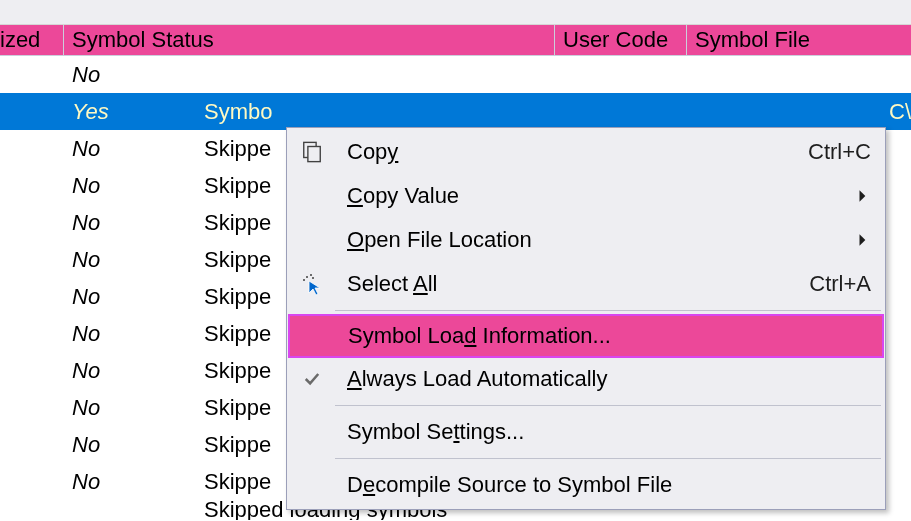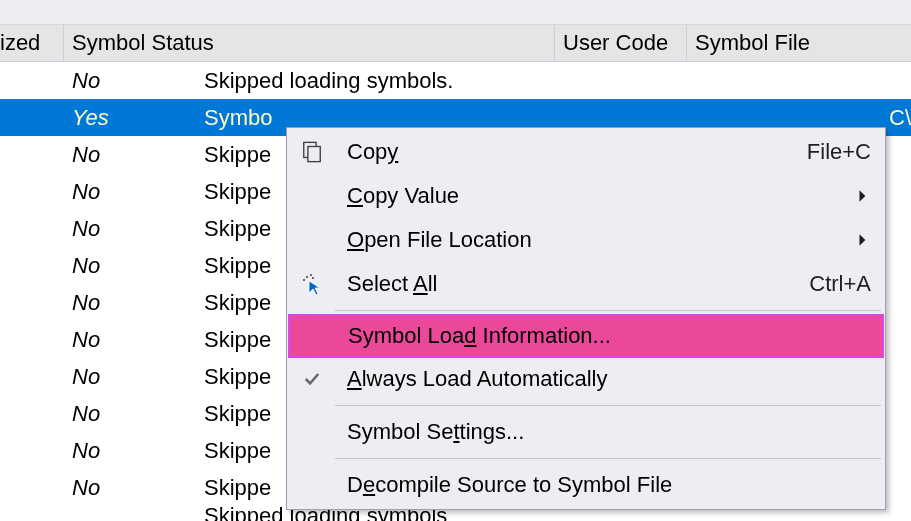--- a/index.html
+++ b/index.html
@@ -13,24 +13,24 @@
     overflow: hidden;
     position: relative;
   }
   .top-bar {
     height: 25px;
     background: #eeeef2;
     border-bottom: 1px solid #d6d6d6;
   }
   .header-row {
     display: flex;
-    height: 37px;
+    height: 31px;
     align-items: center;
     border-bottom: 1px solid #cccedb;
-    background: #e5e5e5;
+    background: #ec4899;
     font-weight: 400;
   }
   .header-cell {
     height: 100%;
     display: flex;
     align-items: center;
     padding-left: 8px;
     border-right: 1px solid #cccedb;
     white-space: nowrap;
   }
@@ -119,21 +119,20 @@
   <div class="header-cell col-ized">ized</div>
   <div class="header-cell col-status">Symbol Status</div>
   <div class="header-cell col-user">User Code</div>
   <div class="header-cell col-file">Symbol File</div>
 </div>
 
 <div class="table-body">
   <div class="row">
     <div class="cell col-ized"></div>
     <div class="cell col-user">No</div>
-    <div class="cell col-status">Skipped loading symbols.</div>
     <div class="cell col-file"></div>
   </div>
   <div class="row selected">
     <div class="cell col-ized"></div>
     <div class="cell col-user">Yes</div>
     <div class="cell col-status">Symbo</div>
     <div class="cell col-file" style="text-align:right; padding-right:0;">C\</div>
   </div>
   <div class="row">
     <div class="cell col-ized"></div>
@@ -208,21 +207,21 @@
   <div class="menu-item">
     <span class="menu-icon copy-icon">
       <svg width="22" height="22" viewBox="0 0 16 16">
         <rect x="2" y="1" width="9" height="11" fill="none" stroke="#414141" stroke-width="1"></rect>
         <rect x="5" y="4" width="9" height="11" fill="#eeeef2" stroke="#414141" stroke-width="1"></rect>
       </svg>
     </span>
     <span class="menu-label">
       <span>Cop</span><span class="u">y</span><span></span>
     </span>
-    <span class="menu-shortcut">File+C</span>
+    <span class="menu-shortcut">Ctrl+C</span>
   </div>
 
   <div class="menu-item">
     <span class="menu-icon"></span>
     <span class="menu-label">
       <span></span><span class="u">C</span><span>opy Value</span>
     </span>
     <span class="submenu-arrow">
       <svg width="12" height="14" viewBox="0 0 8 12">
           <path d="M1 1 L6 6 L1 11 Z" fill="#1e1e1e"></path>

